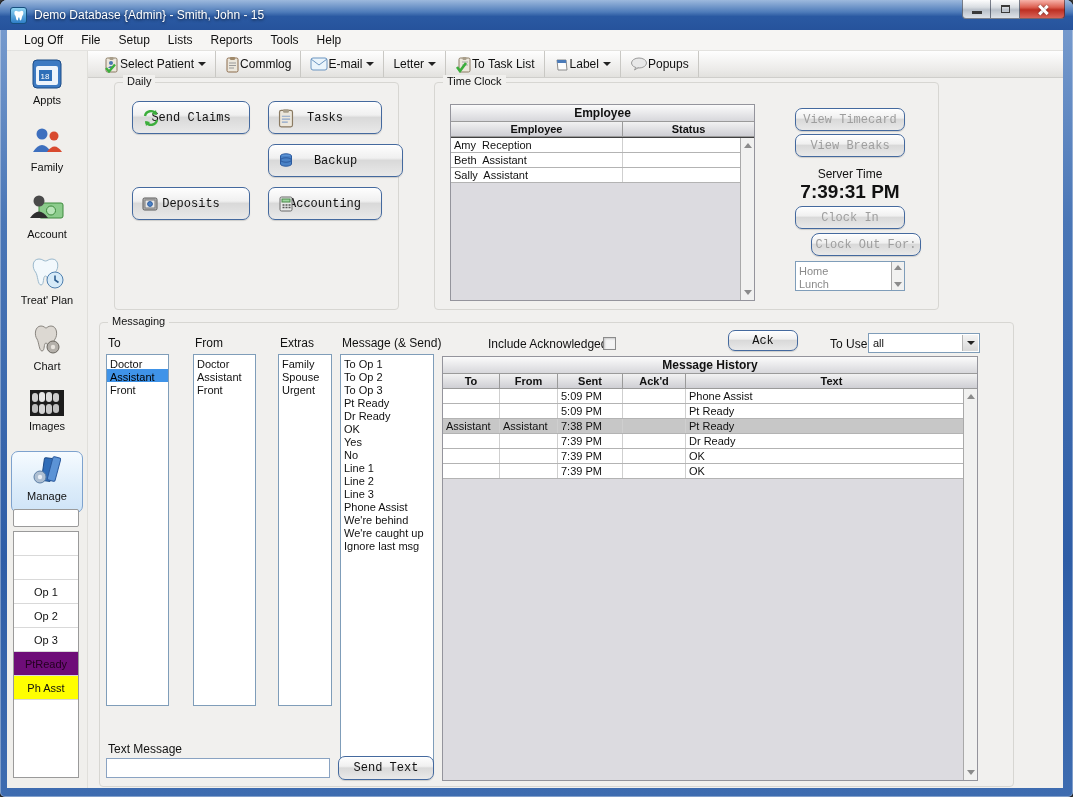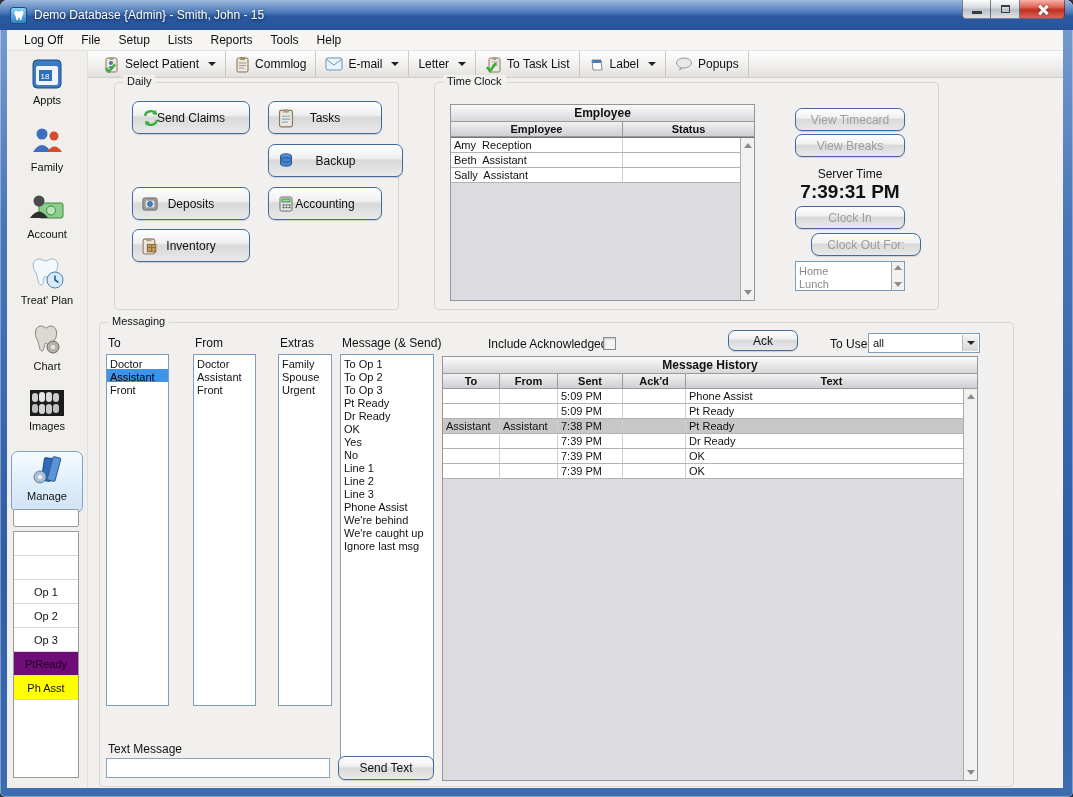--- a/index.html
+++ b/index.html
@@ -33,21 +33,21 @@
 
   .client { position:absolute; left:7px; top:30px; width:1056px; height:758px; background:#f1f0ee; overflow:hidden; }
 
   
   .menubar { position:absolute; left:0; top:0; width:1056px; height:21px; background:#f6f5f3;
     border-bottom:1px solid #e3e2df; display:flex; align-items:center; font-size:12px; color:#111; padding-left:8px; }
   .menu-item { padding:2px 9px; cursor:default; }
   .toolbar { position:absolute; left:81px; top:21px; width:975px; height:27px;
     background:linear-gradient(180deg,#fefefe,#ecebe9 70%,#e2e1de);
     border-bottom:1px solid #cfcecb; display:flex; align-items:stretch; padding-left:6px; }
-  .tb-item { display:flex; align-items:center; gap:5px; padding:0 9px; border-right:1px solid #c9c8c4; font-size:12px; color:#111; }
+  .tb-item { display:flex; align-items:center; padding:0 9px; border-right:1px solid #c9c8c4; font-size:12px; color:#111; }
   .tb-arrow { width:0; height:0; border-left:4px solid transparent; border-right:4px solid transparent; border-top:4px solid #222; margin-left:4px; }
 
   
   .sidebar { position:absolute; left:0; top:21px; width:81px; height:737px; background:#f0efec; border-right:1px solid #e0dfdb; }
   .module { position:absolute; left:4px; width:72px; height:60px; display:flex; flex-direction:column; align-items:center; cursor:default; }
   .module .mlabel { font-size:11px; color:#111; margin-top:2px; white-space:nowrap; }
   .module.selected { border:1px solid #7da2ce; border-radius:7px;
     background:linear-gradient(180deg,#f6fbff,#dcecfa 60%,#cfe4f7); height:62px; }
   .ops-mini { position:absolute; left:6px; top:458px; width:66px; height:18px; background:#fff; border:1px solid #9a9a9a; border-radius:2px; }
   .ops-list { position:absolute; left:6px; top:480px; width:66px; height:247px; background:#fff; border:1px solid #9a9a9a; }
@@ -56,26 +56,26 @@
 
   
   .main { position:absolute; left:81px; top:48px; width:975px; height:710px; background:#f1f0ee; }
   .groupbox { position:absolute; border:1px solid #d7d6d2; border-radius:4px;margin-left:9px; }
   .gb-label { position:absolute; top:-8px; left:8px; background:#f1f0ee; padding:0 4px; font-size:11px; color:#111; }
 
   
   .btn { position:absolute; border:1px solid #44699e; border-radius:7px;
     background:linear-gradient(180deg,#fefefe 0%,#f0f0f0 42%,#d9d9d9 50%,#e9e9e9 100%);
     box-shadow:inset 0 1px 0 #fff, 0 1px 1px rgba(0,0,0,.15);
-    display:flex; align-items:center; justify-content:center; font-size:12px; color:#111; cursor:default; }
+    display:flex; align-items:center; justify-content:center; font-size:12px; color:#111; cursor:default;font-family:Liberation Mono, monospace; }
   .btn.disabled { color:#9e9e9e;justify-content:center; }
   .bicon { position:absolute; left:8px; top:50%; transform:translateY(-50%); }
 
   
-  .grid { position:absolute; background:#737373; border:1px solid #94949c; }
+  .grid { position:absolute; background:#404040; border:1px solid #94949c; }
   .grid-title { height:17px; display:flex; align-items:center; justify-content:center; font-size:12px; font-weight:bold; color:#111;
     background:linear-gradient(180deg,#fbfbfb,#d7d7db); border-bottom:1px solid #9a9a9a; }
   .grid-head { display:flex; height:15px; background:linear-gradient(180deg,#f2f2f2,#cfcfd4); border-bottom:1px solid #9a9a9a;
     font-size:11px; font-weight:bold; color:#111; }
   .gh-cell { display:flex; align-items:center; justify-content:center; border-right:1px solid #9a9a9a; }
   .gh-cell:last-child { border-right:none; }
   .grid-body { position:absolute; left:0; right:14px; bottom:0; background:#dcdbe0; overflow:hidden; }
   .grow { display:flex; height:15px; background:#fff; border-bottom:1px solid #b3b3b3; font-size:11px; color:#111; }
   .grow.selected { background:#c7c7c7; }
   .grow.selected .gcell { background:#c7c7c7; }
@@ -316,29 +316,20 @@
           <span>Deposits</span>
         </div>
         <div class="btn" style="left:153px; top:104px; width:114px; height:33px;">
           <svg class="bicon" width="18" height="18" viewBox="0 0 18 18">
             <rect x="3" y="2" width="12" height="14" rx="1.5" fill="#e8e8e8" stroke="#6a6a6a"></rect>
             <rect x="5" y="4" width="8" height="3" fill="#9ed69e" stroke="#4a8a4a"></rect>
             <path d="M5.5 10 h2 M8.5 10 h2 M11.5 10 h2 M5.5 12.5 h2 M8.5 12.5 h2 M11.5 12.5 h2" stroke="#555" stroke-width="1.4"></path>
           </svg>
           <span>Accounting</span>
         </div>
-        <div class="btn" style="left:17px; top:146px; width:118px; height:33px;">
-          <svg class="bicon" width="18" height="20" viewBox="0 0 17 17">
-            <rect x="2" y="2" width="11" height="14" rx="1.5" fill="#ece7dc" stroke="#8a7a62"></rect>
-                <rect x="5" y="1" width="5" height="3" rx="1" fill="#a89e8a"></rect>
-            <rect x="6" y="7" width="8" height="7" fill="#c89a5a" stroke="#8a6a3a"></rect>
-                <path d="M6 10 h8 M10 7 v7" stroke="#8a6a3a"></path>
-          </svg>
-          <span>Inventory</span>
-        </div>
       </div>
 
       <div class="groupbox" style="left:337px; top:4px; width:505px; height:228px;">
         <span class="gb-label">Time Clock</span>
 
         <div class="grid" style="left:15px; top:21px; width:305px; height:197px;">
           <div class="grid-title">Employee</div>
           <div class="grid-head">
             <div class="gh-cell" style="width:172px">Employee</div>
             <div class="gh-cell" style="flex:1">Status</div>

